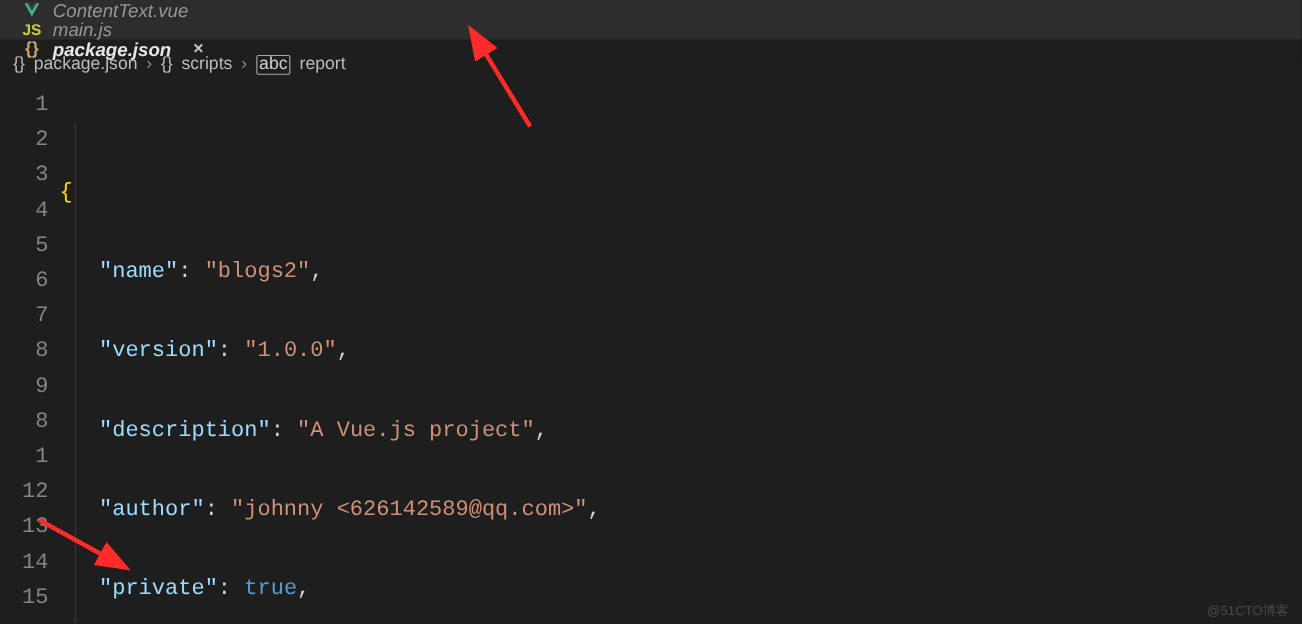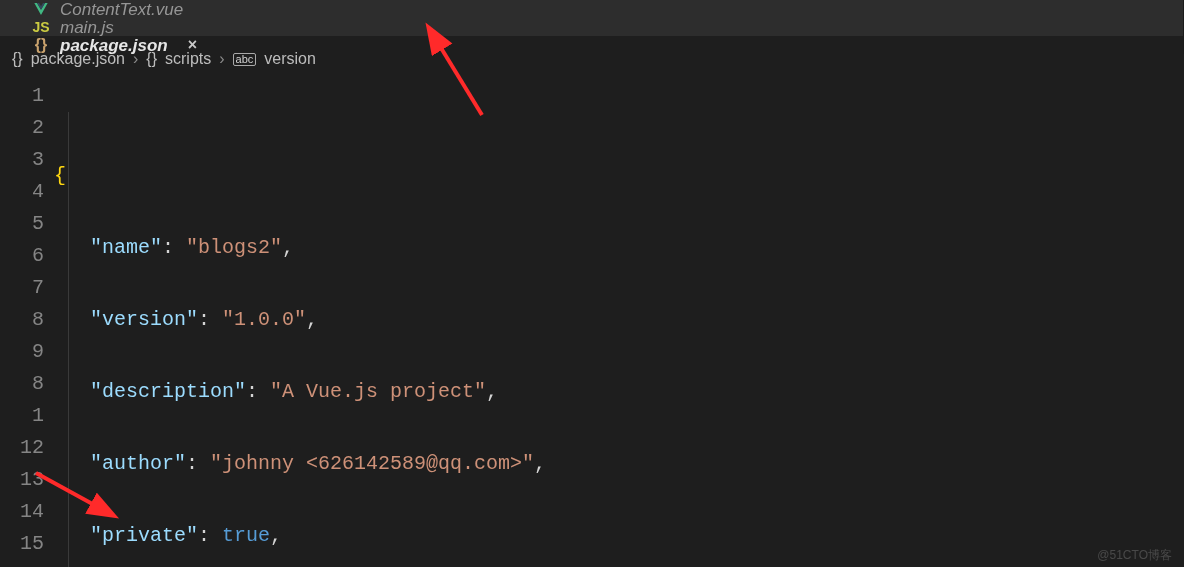--- a/index.html
+++ b/index.html
@@ -15,37 +15,37 @@
   .tab {
     display: flex; align-items: center; gap: 10px;
     padding: 0 20px; height: 100%;
     background: #2d2d2d; color: #969696;
     font-family: -apple-system, "Segoe UI", sans-serif;
     font-size: 17px; font-style: italic;
     border-right: 1px solid #1b1b1b; cursor: pointer;
     min-width: 175px;
   }
   .tab.active { background: #1e1e1e; color: #e6e6e6; font-weight: 600; }
-  .tab .tab-icon { width: 18px; height: 18px; display: inline-flex; align-items: center; justify-content: center; font-style: normal; font-weight: 700; margin-left: 12px; }
+  .tab .tab-icon { width: 18px; height: 18px; display: inline-flex; align-items: center; justify-content: center; font-style: normal; font-weight: 700; }
   .tab-icon.vue svg { width: 16px; height: 16px; }
   .tab-icon.js { color: #cbcb41; font-size: 14px; }
   .tab-icon.json { color: #c9a26d; font-size: 16px; }
   .tab .close { margin-left: 10px; color: #c9c9c9; font-style: normal; font-size: 16px; }
 
   
   .breadcrumbs {
     display: flex; align-items: center; gap: 8px;
     padding: 4px 12px; height: 30px;
     font-family: -apple-system, "Segoe UI", sans-serif;
     font-size: 16px; color: #bdbdbd; background: #1e1e1e;
   }
   .breadcrumbs .sep { color: #8a8a8a; }
   .breadcrumbs .crumb-icon { color: #bdbdbd; font-weight: 400; }
   .breadcrumbs .abc {
-    display: inline-block; font-size: 11px; font-family: sans-serif;
+    display: inline-block; font-size: 16px; font-family: sans-serif;
     border: 1px solid #a9a9a9; border-radius: 2px; padding: 0 2px; color:#d0d0d0;
   }
 
   
   .editor { display: flex; height: calc(100% - 74px); }
   .gutter {
     width: 54px; text-align: right; color: #858585;
     font-size: 20px; padding-top: 6px; user-select: none;
   }
   .gutter div { height: 32px; line-height: 32px; padding-right: 10px; }
@@ -99,21 +99,21 @@
 </div>
 
 <div class="breadcrumbs">
   <span class="crumb-icon">{}</span>
   <span>package.json</span>
   <span class="sep">›</span>
   <span class="crumb-icon">{}</span>
   <span>scripts</span>
   <span class="sep">›</span>
   <span class="abc">abc</span>
-  <span>version</span>
+  <span>report</span>
 </div>
 
 <div class="editor">
   <div class="gutter">
     <div>1</div>
     <div>2</div>
     <div>3</div>
     <div>4</div>
     <div>5</div>
     <div>6</div>

